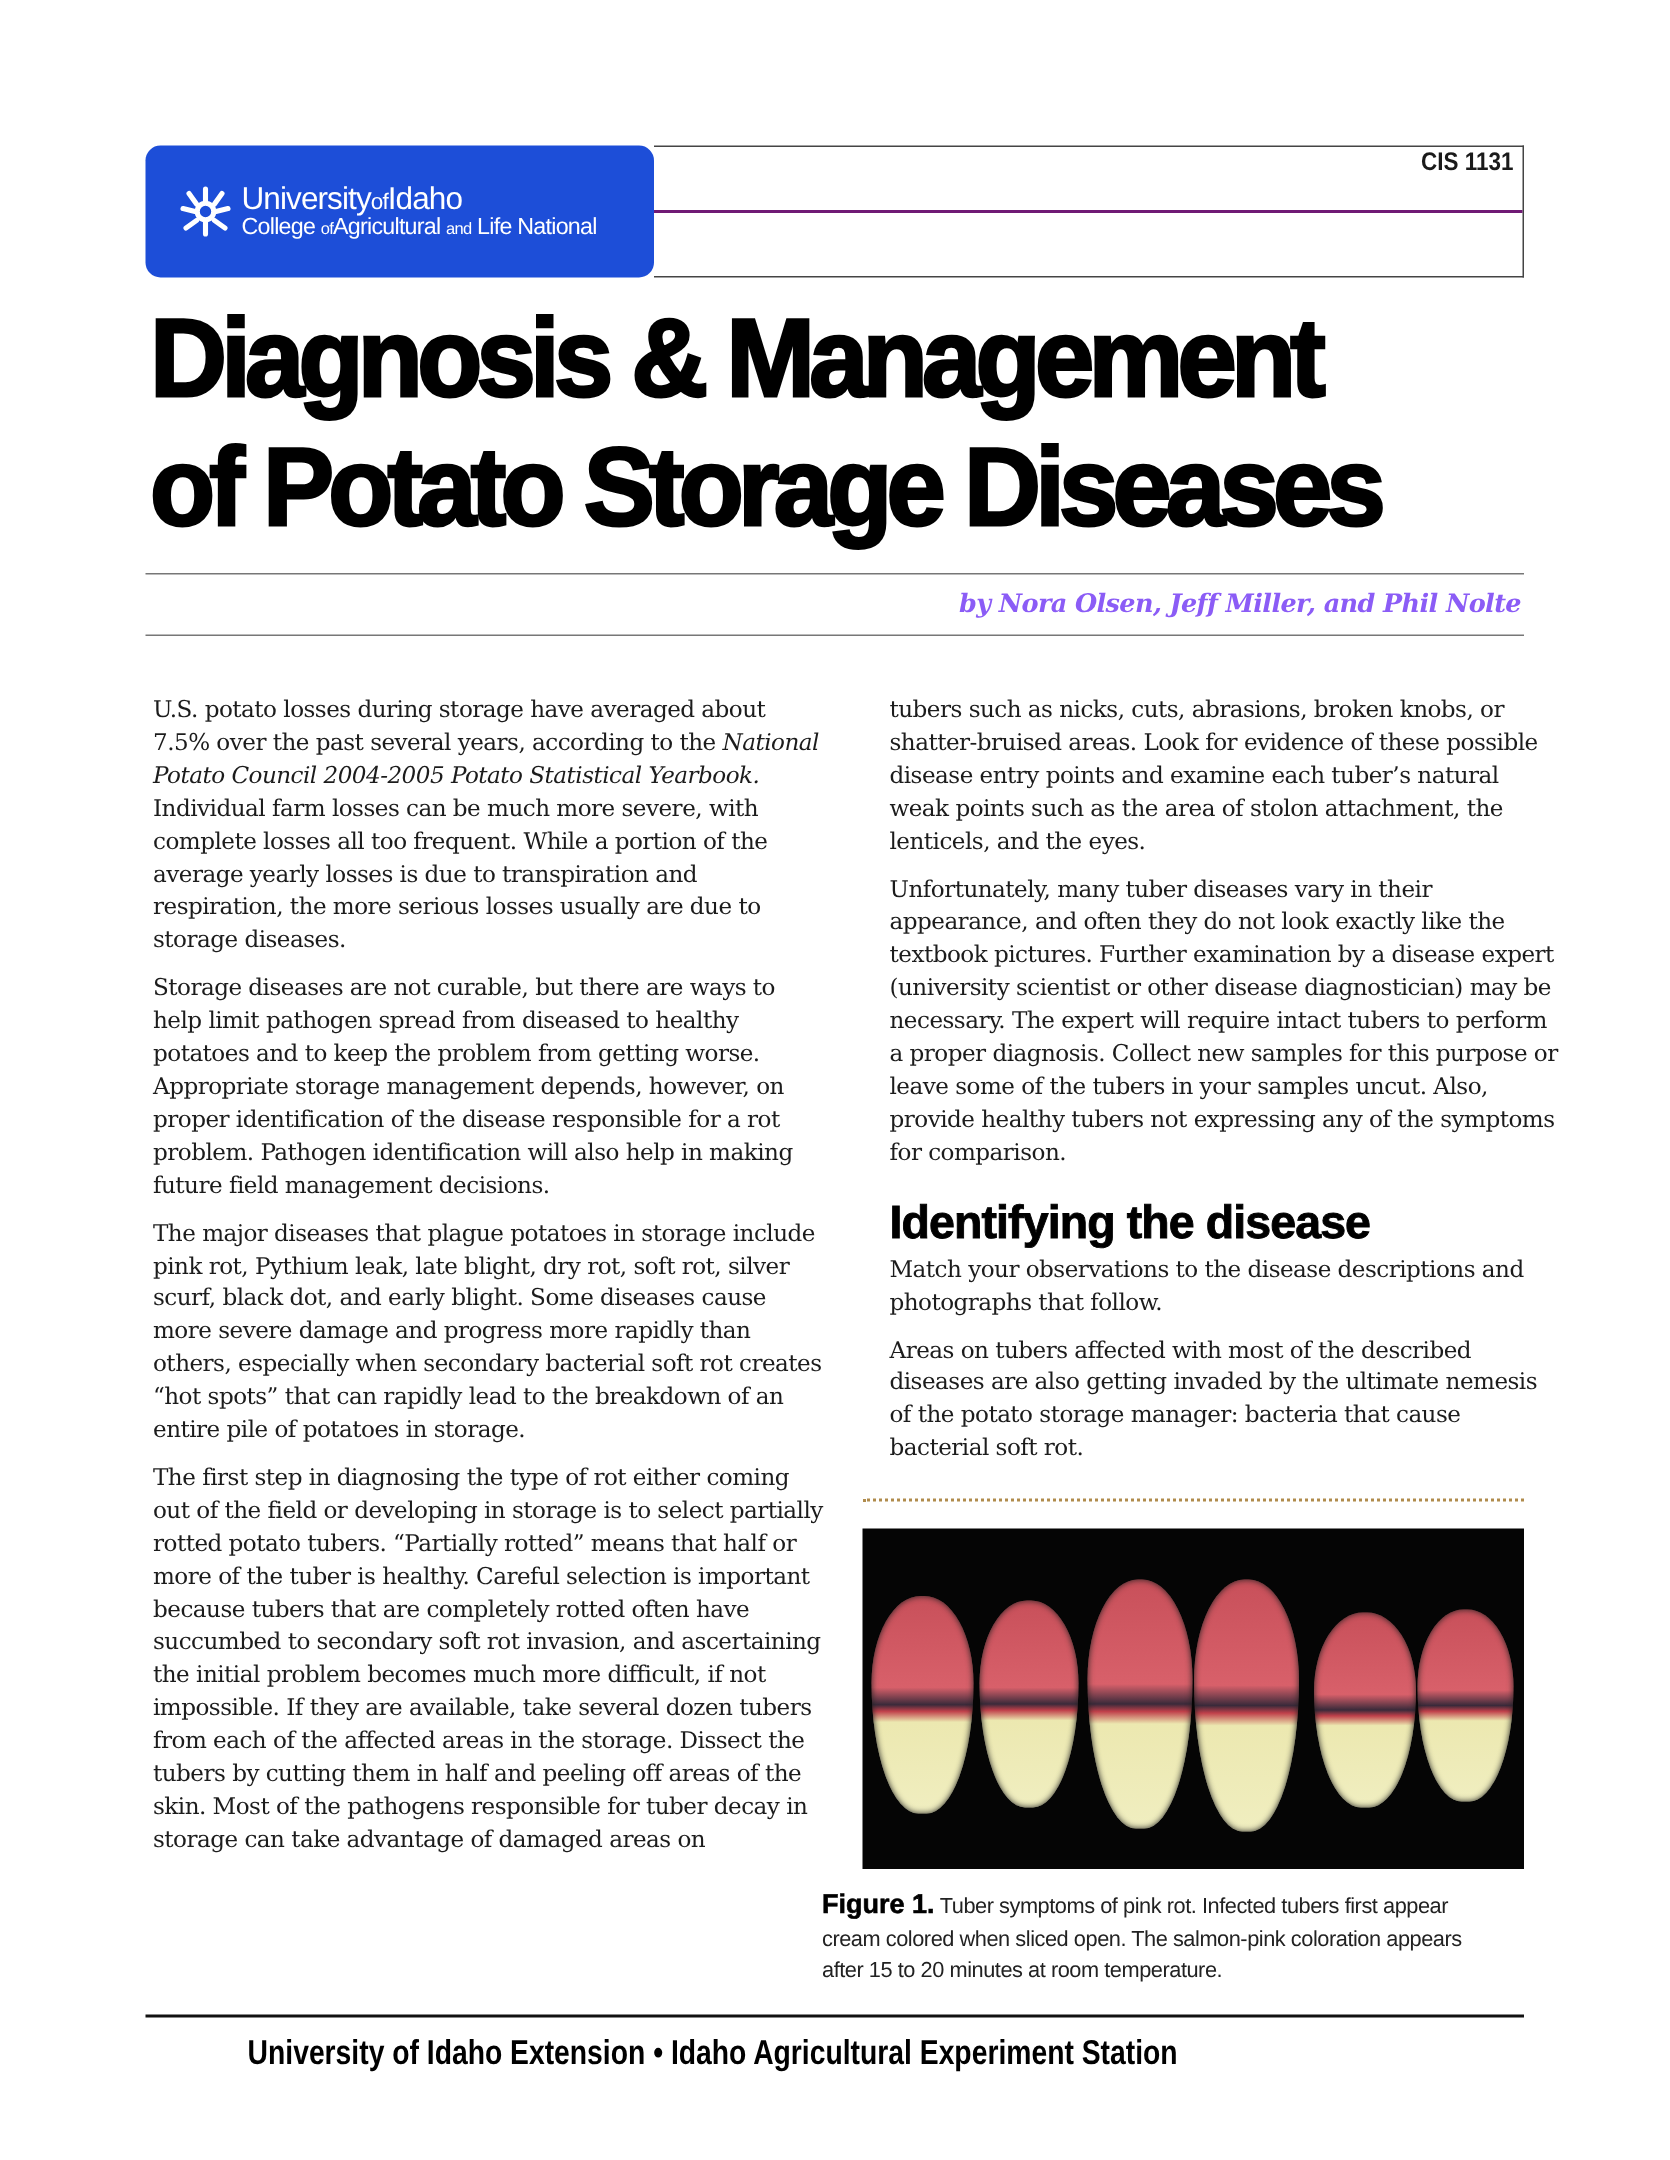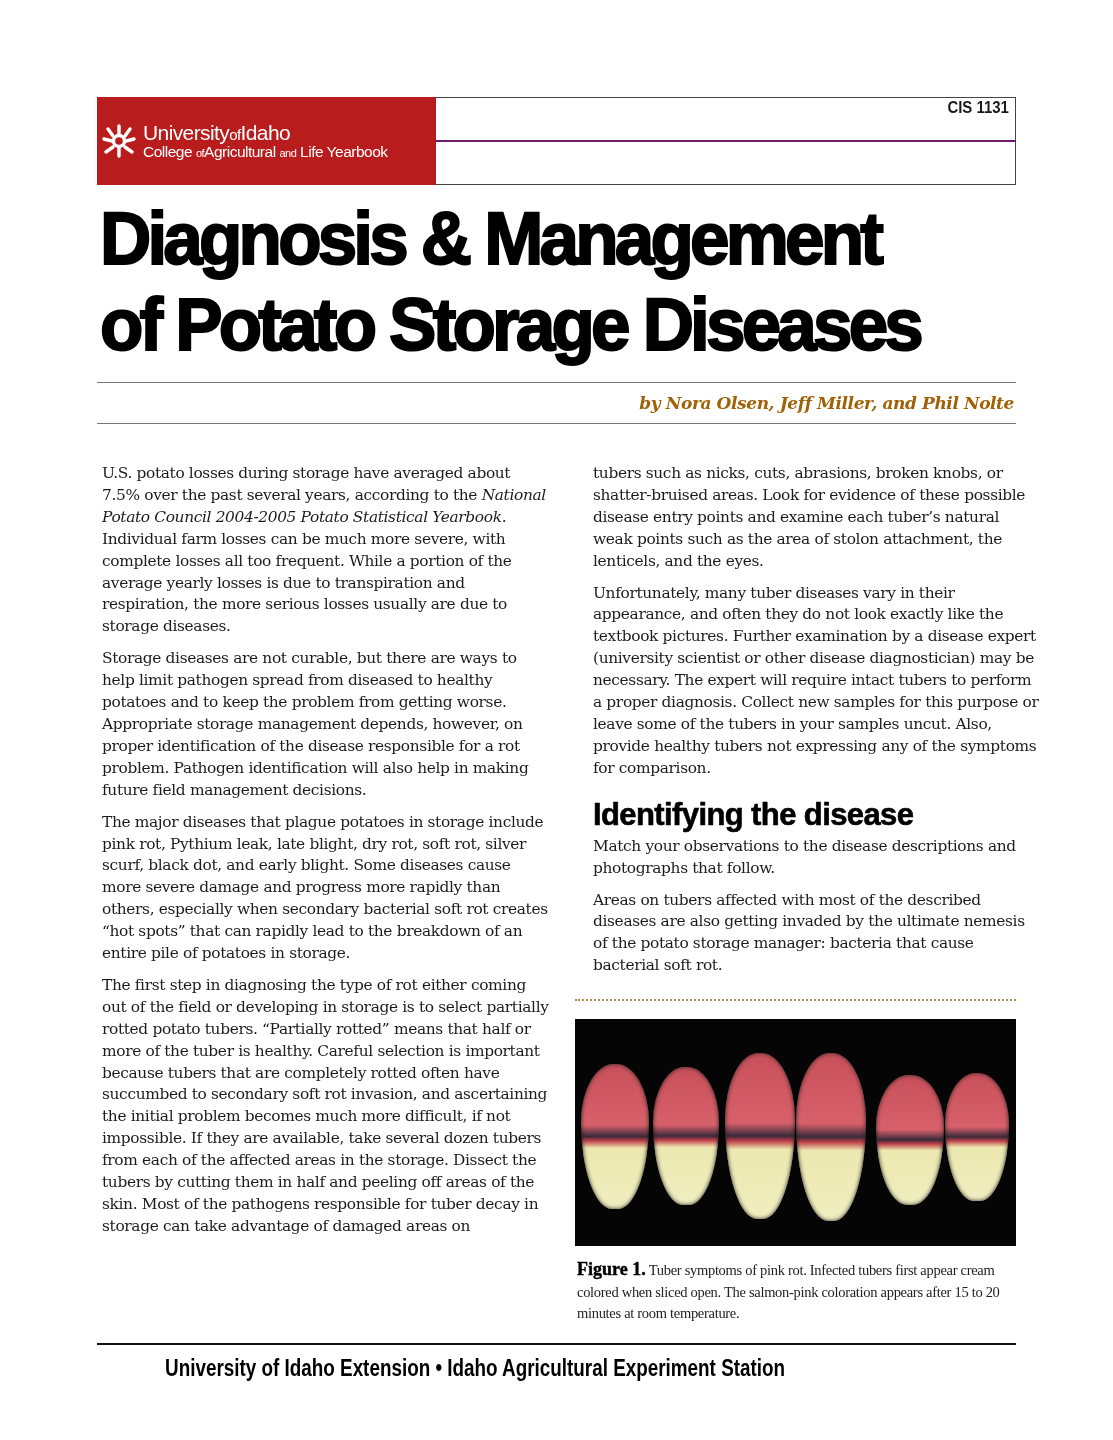--- a/index.html
+++ b/index.html
@@ -1,49 +1,49 @@
 <!DOCTYPE html>
 <html><head>
 <meta charset="utf-8">
 <style>
   * { box-sizing: border-box; margin: 0; padding: 0; }
   html, body { width: 1113px; height: 1440px; background: #ffffff; overflow: hidden; }
   body { position: relative; font-family: "DejaVu Serif", serif; color: #1a1a1a; }
 
   .header { position: absolute; left: 97px; top: 97px; width: 919px; height: 88px; display: flex; }
-  .logo-box { width: 339px; height: 88px; background: #b91c1c; display: flex; align-items: center; padding-left: 2px; }
+  .logo-box { width: 339px; height: 88px; background: #1d4ed8; display: flex; align-items: center; padding-left: 20px; border-radius: 10px; }
   .logo-mark { width: 40px; height: 40px; margin-right: 4px; }
   .logo-text { color: #fff; font-family: "Liberation Sans", sans-serif; line-height: 1.05; }
   .logo-line1 { font-size: 21px; letter-spacing: -0.6px; }
   .logo-line1 .small { font-size: 15px; }
   .logo-line2 { font-size: 15.5px; letter-spacing: -0.5px; }
   .logo-line2 .small { font-size: 11px; }
   .header-right { flex: 1; border: 1px solid #444; border-left: none; display: flex; flex-direction: column; }
   .header-row1 { height: 44px; border-bottom: 2px solid #701a75; display: flex; align-items: flex-start; justify-content: flex-end; padding: 0 6px 4px 0; }
   .header-row2 { flex: 1; }
   .cis { font-family: "Liberation Sans", sans-serif; font-weight: bold; font-size: 17px; transform: scaleX(0.88); transform-origin: right; }
 
   .title { position: absolute; left: 100px; top: 196px; width: 960px; font-family: "Liberation Sans", sans-serif; font-weight: 900; font-size: 74px; line-height: 86px; letter-spacing: -4px; color: #000; transform: scaleX(0.96); transform-origin: left; -webkit-text-stroke: 2px #000; }
 
   .rule { position: absolute; left: 97px; width: 919px; height: 1px; background: #777; }
-  .byline { position: absolute; right: 99px; top: 393px; font-family: "DejaVu Serif", serif; font-style: italic; font-weight: bold; font-size: 17px; letter-spacing: -0.4px; color: #a16207; }
+  .byline { position: absolute; right: 99px; top: 393px; font-family: "DejaVu Serif", serif; font-style: italic; font-weight: bold; font-size: 17px; letter-spacing: -0.4px; color: #8b5cf6; }
 
   .col { position: absolute; width: 448px; font-family: "DejaVu Serif", serif; font-size: 15.4px; line-height: 21.9px; color: #1c1c1c; letter-spacing: -0.35px; }
   .col p { margin-bottom: 10px; }
   .col-left { left: 102px; top: 463px; }
   .col-right { left: 575px; top: 463px; margin-left: 18px; }
   h2 { font-family: "Liberation Sans", sans-serif; font-weight: bold; font-size: 31px; letter-spacing: -0.6px; line-height: 30px; margin: 20px 0 6px; color: #000; -webkit-text-stroke: 0.6px #000; }
   em { font-style: italic; }
 
   .dotted { position: absolute; left: 575px; top: 999px; width: 441px; border-top: 2px dotted #b08b4c; }
 
   .photo { position: absolute; left: 575px; top: 1019px; width: 441px; height: 227px; background: #050505; overflow: hidden; }
   .tuber { position: absolute; border-radius: 48% 48% 46% 46% / 40% 40% 60% 60%; background: linear-gradient(to bottom, #c8505a 0%, #d8606a 42%, #3a2a3a 50%, #c0404a 53%, #ece8b0 58%, #f0eec0 100%); box-shadow: inset 0 0 4px #222; }
 
-  .caption { position: absolute; left: 577px; top: 1259px; width: 440px; font-family: Liberation Serif, serif; font-size: 14.5px; line-height: 21.5px; color: #222; letter-spacing: -0.3px; }
+  .caption { position: absolute; left: 548px; top: 1259px; width: 440px; font-family: Liberation Sans, sans-serif; font-size: 14.5px; line-height: 21.5px; color: #222; letter-spacing: -0.3px; }
   .caption .fig { font-weight: 900; font-size: 18px; color: #000; letter-spacing: 0; -webkit-text-stroke: 0.4px #000; }
 
   .footer-rule { position: absolute; left: 97px; top: 1343px; width: 919px; height: 2px; background: #111; }
   .footer { position: absolute; left: 97px; top: 1355px; width: 919px; text-align: left; font-family: "Liberation Sans", sans-serif; font-weight: bold; font-size: 23px; color: #000; }
   .footer span { display: inline-block; transform: scaleX(0.82); }
 </style>
 </head>
 <body>
 
 <div class="header">
@@ -56,21 +56,21 @@
         <path d="M26 26 L33 31"></path>
         <path d="M20 27 L20 35"></path>
         <path d="M14 26 L7 31"></path>
         <path d="M13 20 L5 18"></path>
         <path d="M14 15 L9 8"></path>
         <circle cx="20" cy="20" r="5.5"></circle>
       </g>
     </svg>
     <div class="logo-text">
       <div class="logo-line1"><span>University</span><span class="small">of</span><span>Idaho</span></div>
-      <div class="logo-line2"><span>College</span> <span class="small">of</span><span>Agricultural</span> <span class="small">and</span> <span>Life Yearbook</span></div>
+      <div class="logo-line2"><span>College</span> <span class="small">of</span><span>Agricultural</span> <span class="small">and</span> <span>Life National</span></div>
     </div>
   </div>
   <div class="header-right">
     <div class="header-row1">
         <span class="cis">CIS 1131</span>
       </div>
     <div class="header-row2"></div>
   </div>
 </div>
 

